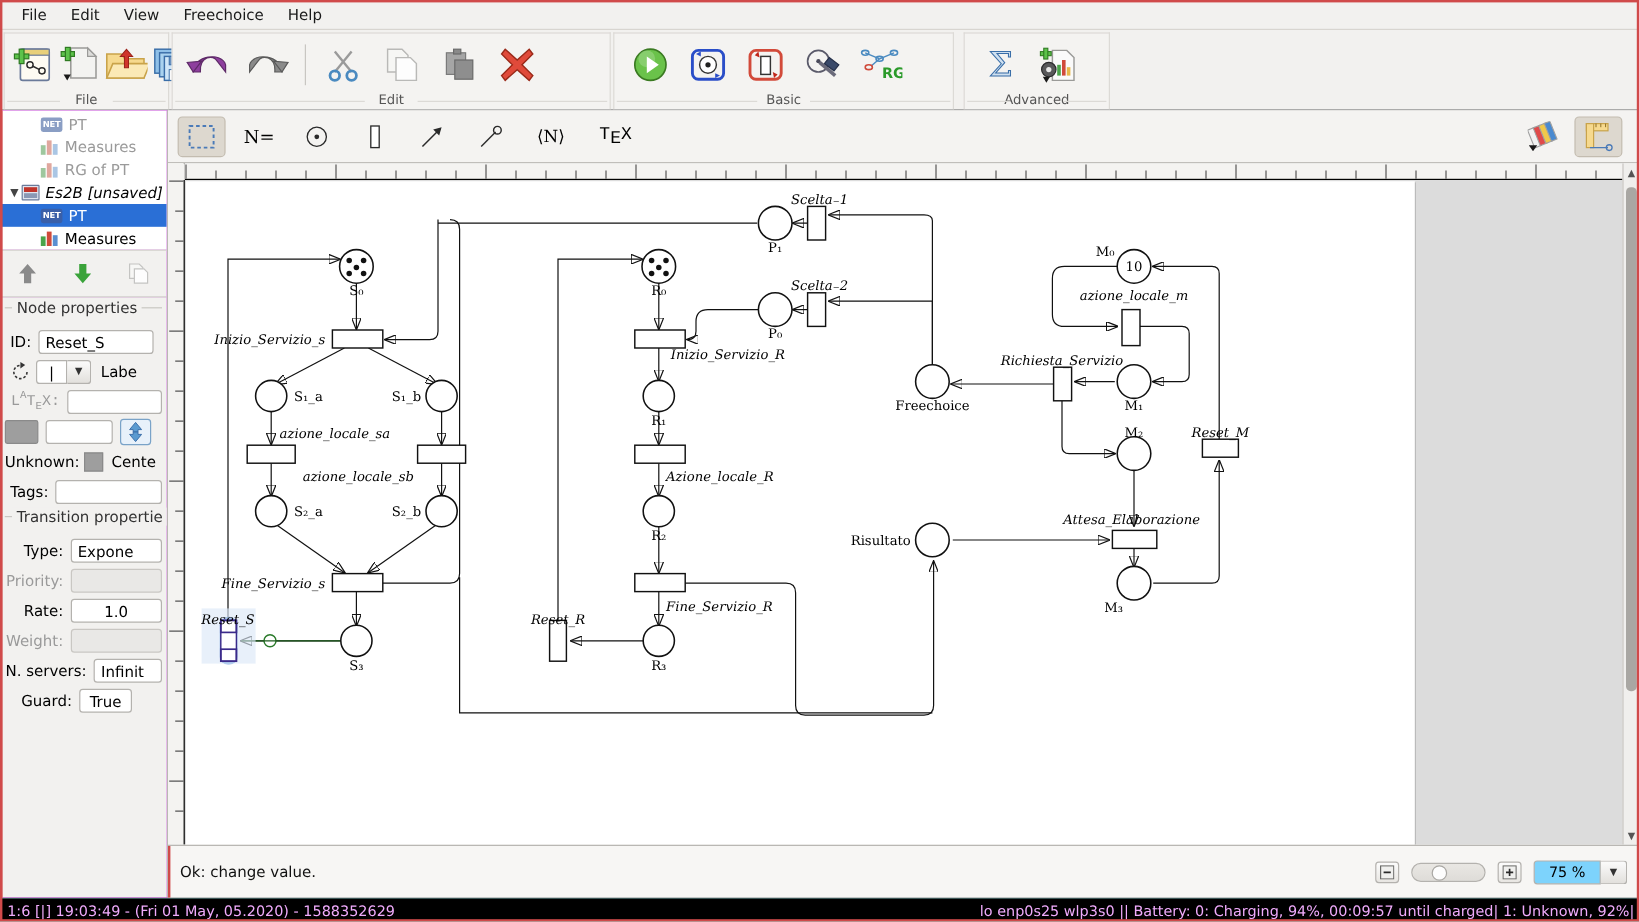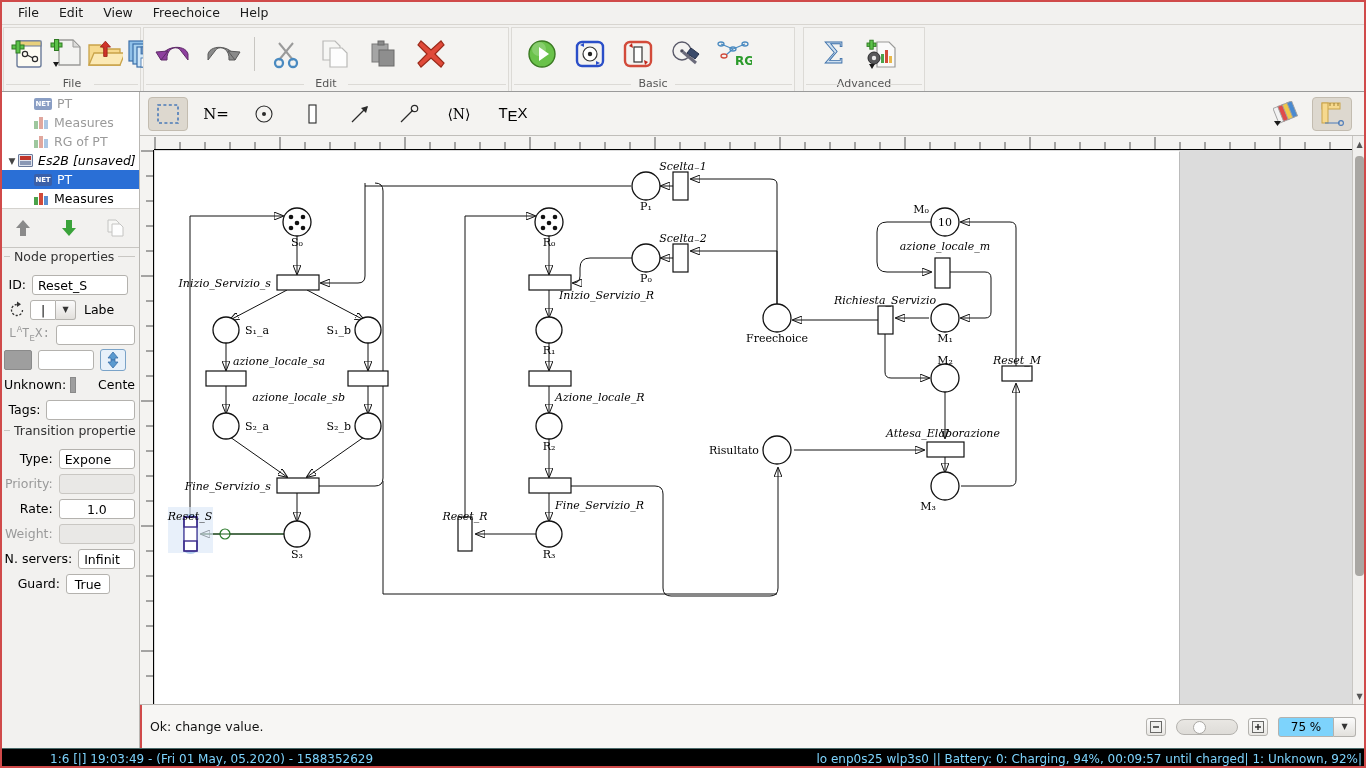--- a/index.html
+++ b/index.html
@@ -254,25 +254,24 @@
     display:flex;align-items:center;justify-content:center;font-size:12px;
   }
   .zarrow{
     width:22px;height:20px;border:1px solid #b4b2ae;border-left:none;border-radius:0 3px 3px 0;
     background:linear-gradient(#fbfbfb,#e2e0dc);display:flex;align-items:center;justify-content:center;
     font-size:8px;color:#333;
   }
 
   
   .bottombar {
-    flex:0 0 20px; background:#000; color:#7dd3fc;
+    flex:0 0 20px; background:#000; color:#f0abfc;
     display:flex; align-items:center; font-size:12px;
     font-family:"DejaVu Sans","Liberation Sans",sans-serif;
     border-top:1px solid #4a6a6a;
-    padding-left:44px;
   }
   .bb-left{padding-left:6px; white-space:nowrap;}
   .bb-right{margin-left:auto; padding-right:4px; white-space:nowrap;}
 
   
   .redframe{position:absolute;left:0;top:0;right:0;bottom:0;border:2px solid #d04a4a;pointer-events:none;z-index:50;}
   svg { display:block; }
   .netlbl { font-family:"DejaVu Serif","Liberation Serif",serif; font-style:italic; font-size:11px; }
   .netid  { font-family:"DejaVu Serif","Liberation Serif",serif; font-size:11px; }
 </style>
@@ -570,21 +569,21 @@
             <svg width="14" height="18" viewBox="0 0 14 18">
               <path d="M7 1 L12 7 L9 7 L9 9 L5 9 L5 7 L2 7 z" fill="#5a9ad0" stroke="#3a6ea8" stroke-width="0.8"></path>
               <path d="M7 17 L12 11 L9 11 L9 9 L5 9 L5 11 L2 11 z" fill="#5a9ad0" stroke="#3a6ea8" stroke-width="0.8"></path>
             </svg>
           </div>
         </div>
 
         <div class="prow">
           <div class="plab" style="width:66px">Unknown:</div>
           <span class="smallsq"></span>
-          <span style="padding-left:22px">Cente</span>
+          <span style="padding-left:7px">Cente</span>
         </div>
 
         <div class="prow">
           <div class="plab" style="width:44px">Tags:</div>
           <div class="pfield" style="width:92px"></div>
         </div>
 
         <div class="grouphdr" style="margin-top:8px">
           <span>Transition propertie</span>
         </div>
@@ -648,21 +647,21 @@
         <div class="etb">
           <svg width="24" height="24" viewBox="0 0 24 24">
             <line x1="5" y1="20" x2="17" y2="8" stroke="#2a2a2a" stroke-width="1.2"></line>
             <circle cx="18.5" cy="6.5" r="3.2" fill="none" stroke="#2a2a2a" stroke-width="1.2"></circle>
           </svg>
         </div>
         <div class="etb big">
           <span style="font-family:'DejaVu Serif',serif;font-size:14px">⟨N⟩</span>
         </div>
         <div class="etb big">
-          <span style="font-family:Liberation Sans, sans-serif;font-size:15px">T<span style="font-size:15px;vertical-align:-3px">E</span>X</span>
+          <span style="font-family:Liberation Mono, monospace;font-size:15px">T<span style="font-size:15px;vertical-align:-3px">E</span>X</span>
         </div>
 
         <div style="margin-left:auto;display:flex;align-items:center;gap:6px;padding-right:6px">
           <div class="etb" style="margin:0">
             <svg width="26" height="26" viewBox="0 0 26 26">
               <g transform="rotate(-22 13 13)">
                 <rect x="3" y="3" width="6" height="16" fill="#f2f2f2" stroke="#a0a0a0" stroke-width="0.9"></rect>
                 <rect x="8" y="3" width="6" height="16" fill="#e04a4a" stroke="#a0a0a0" stroke-width="0.9"></rect>
                 <rect x="13" y="3" width="6" height="16" fill="#f0c84a" stroke="#a0a0a0" stroke-width="0.9"></rect>
                 <rect x="18" y="3" width="5" height="16" fill="#4a8ad0" stroke="#a0a0a0" stroke-width="0.9"></rect>

